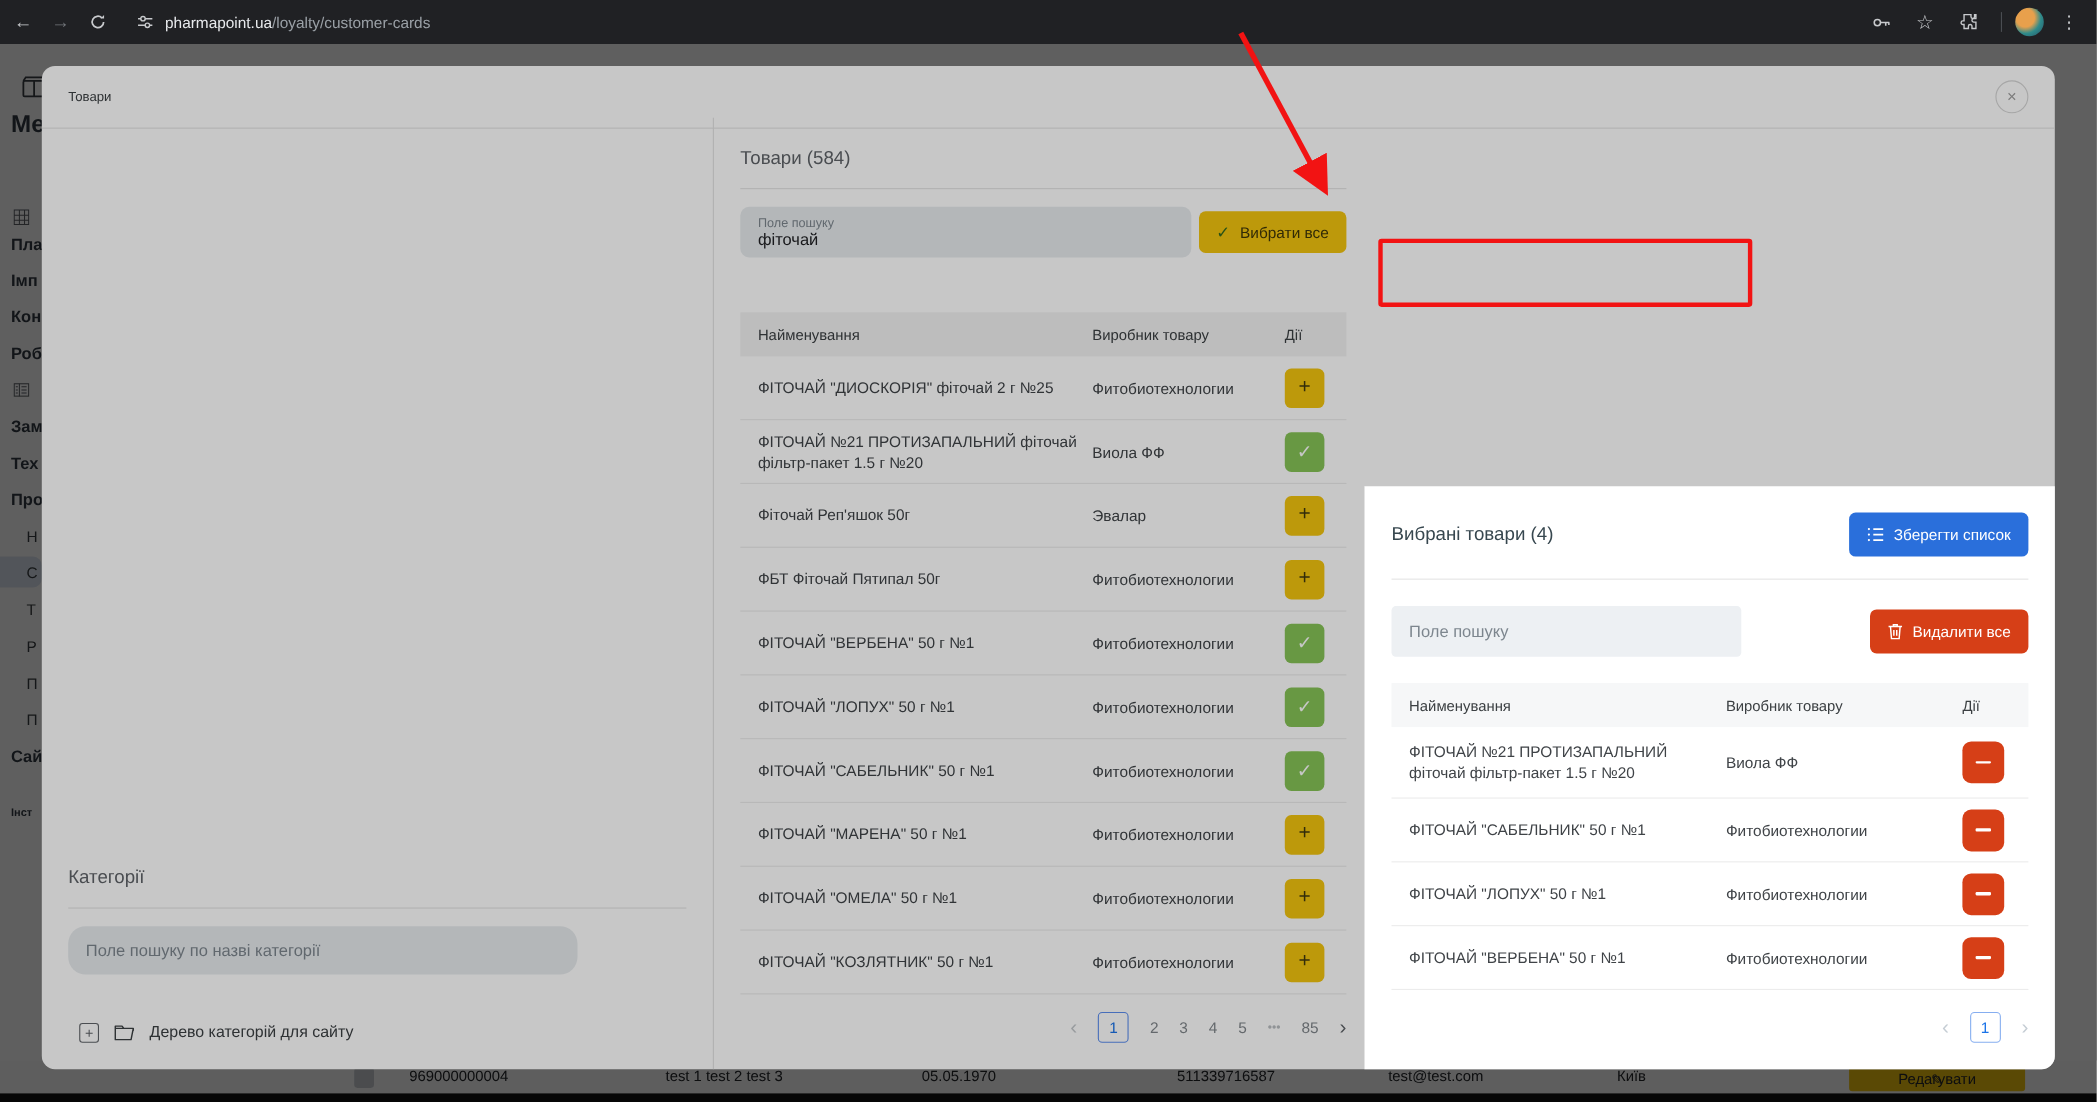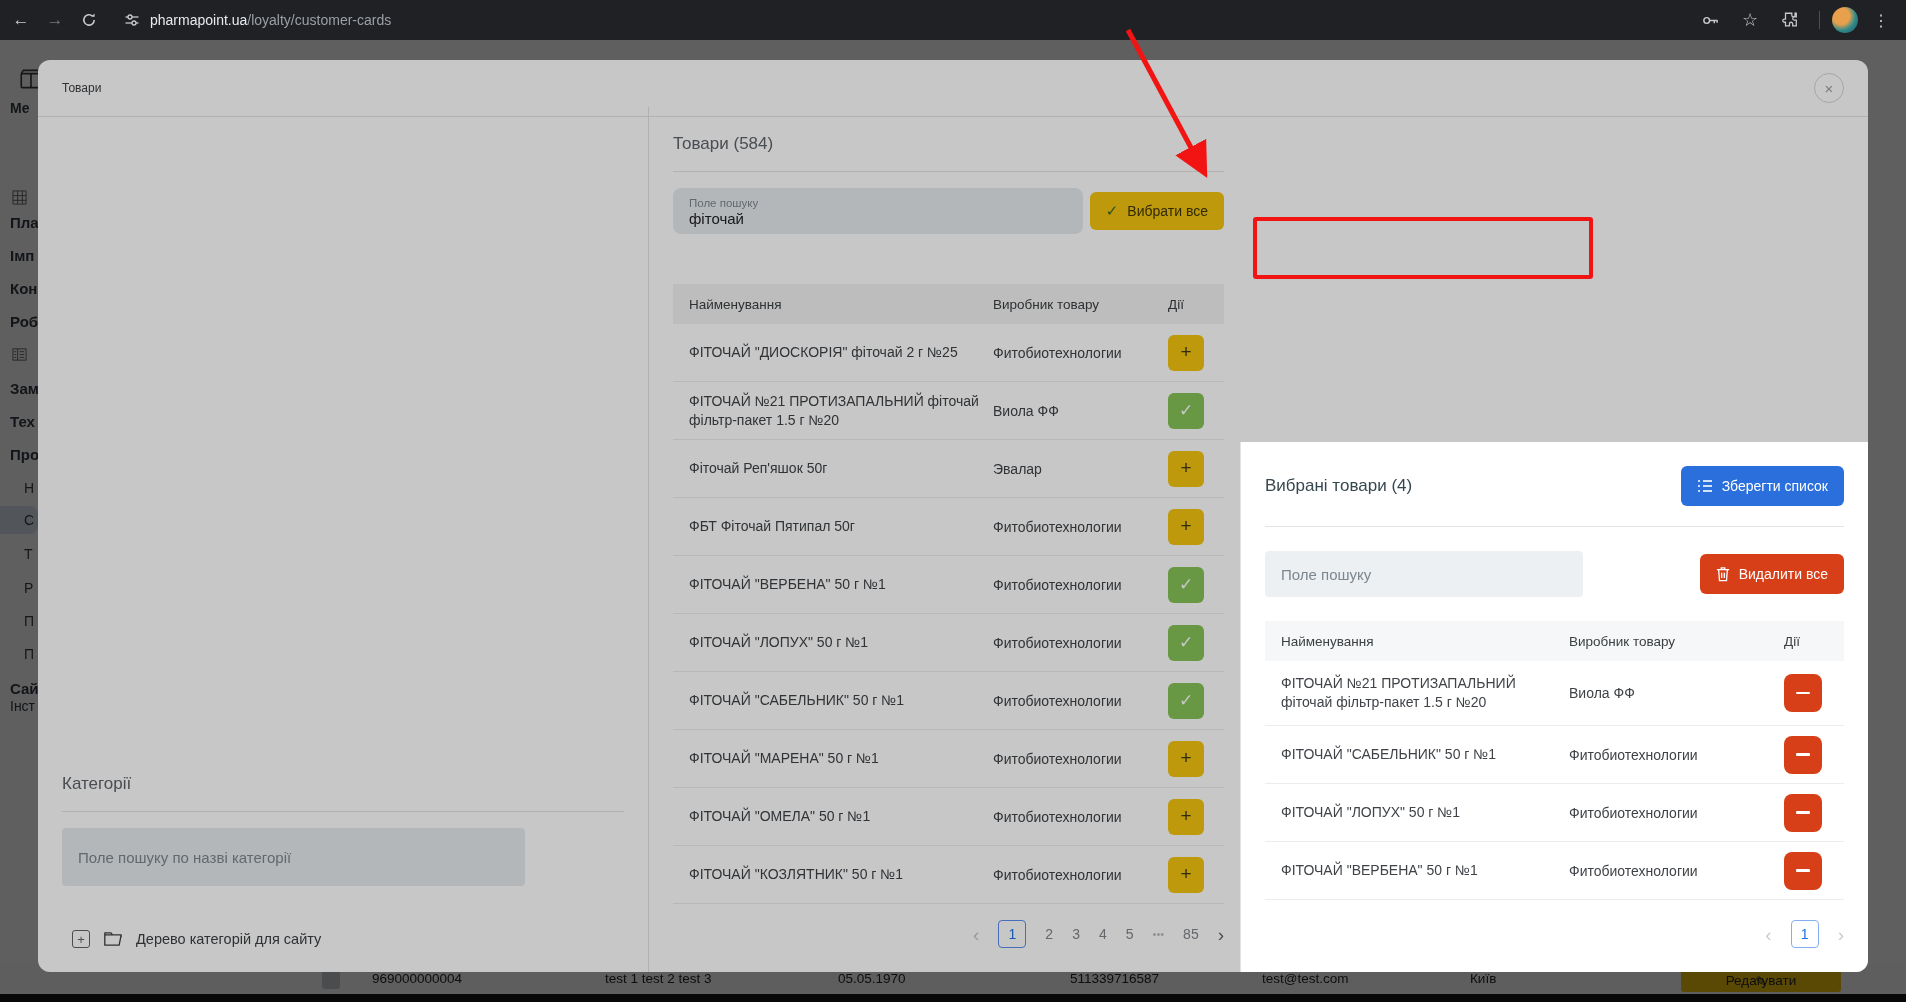--- a/index.html
+++ b/index.html
@@ -16,21 +16,21 @@
   .url-text{font-size:14px;color:#e8eaed;}
   .url-text .path{color:#9aa0a6;}
   .bar-right{margin-left:auto;display:flex;align-items:center;gap:6px;padding-right:8px;}
   .bar-sep{width:1px;height:18px;background:#4a4d52;margin:0 6px;}
   .avatar{width:26px;height:26px;border-radius:50%;
           background:radial-gradient(circle at 35% 35%,#e8a04c 0 35%,#2e8b8b 60%,#274e63 100%);}
 
   
   .page{position:absolute;left:0;top:40px;width:1906px;height:962px;background:#fff;z-index:0;}
   .side-label{position:absolute;left:10px;font-size:15px;font-weight:700;color:#343c44;white-space:nowrap;}
-  .side-label.top{font-size:14px;}
+  .side-label.top{font-size:22px;}
   .side-label.sub{left:24px;font-weight:400;font-size:14px;color:#3c4043;}
   .side-pill{position:absolute;left:0;width:38px;height:28px;background:#dde6f3;border-radius:0 8px 8px 0;}
   .side-ico{position:absolute;left:12px;}
   .tooltip-remnant{position:absolute;left:1058px;top:7px;width:52px;height:16px;background:#fff;border-radius:4px;}
   .bottom-row{position:absolute;left:0;top:924px;width:1906px;height:30px;background:#fdfdfd;}
   .bottom-row span{position:absolute;top:7px;font-size:13.5px;color:#24272b;white-space:nowrap;}
   .mini-box{position:absolute;left:322px;top:5px;width:18px;height:18px;background:#c9ced3;border-radius:3px;}
   .edit-btn{position:absolute;left:1681px;top:2px;width:160px;height:26px;background:var(--c-yellow);
             border-radius:3px;display:flex;align-items:center;justify-content:center;gap:8px;
             font-size:13.5px;color:#25200a;border:none;}
@@ -50,21 +50,21 @@
   .col{box-sizing:border-box;padding:24px;}
   .col-categories{width:610px;}
   .col-products{width:592px;border-left:1px solid #e3e3e3;padding-right:16px;}
   .col-selected{width:628px;border-left:1px solid #e3e3e3;background:#fff;position:relative;z-index:1;
                 box-shadow:0 0 0 3000px rgba(0,0,0,0.22);border-radius:0 0 12px 0;}
   .sec-title{font-size:17px;color:#5f6368;line-height:26px;}
   .sec-title.dark{color:#37474f;}
   .h-divider{height:1px;background:#e4e4e4;margin-top:14px;}
 
   
-  .plain-input{box-sizing:border-box;height:58px;background:#e7ebee;border:none;border-radius:4px;
+  .plain-input{box-sizing:border-box;height:44px;background:#e7ebee;border:none;border-radius:16px;
                padding:0 16px;font-size:15px;color:#202124;font-family:inherit;outline:none;}
   .plain-input::placeholder{color:#7d868e;}
   .float-input{box-sizing:border-box;width:410px;height:46px;background:#e7ebee;border-radius:8px;
                padding:6px 16px 4px;display:flex;flex-direction:column;justify-content:center;gap:1px;}
   .float-input .flabel{font-size:11.5px;color:#7d868e;}
   .float-input input{border:none;background:transparent;outline:none;font-size:15px;color:#202124;
                      font-family:inherit;padding:0;}
 
   
   .btn{display:flex;align-items:center;gap:9px;border:none;border-radius:6px;height:40px;
@@ -150,21 +150,21 @@
     <span class="side-label" style="top:373px">Тех</span>
     <span class="side-label" style="top:406px">Про</span>
     <span class="side-label sub" style="top:440px">Н</span>
     <span class="side-pill" style="top:466px"></span>
     <span class="side-label sub" style="top:472px">С</span>
     <span class="side-label sub" style="top:506px">Т</span>
     <span class="side-label sub" style="top:540px">Р</span>
     <span class="side-label sub" style="top:573px">П</span>
     <span class="side-label sub" style="top:606px">П</span>
     <span class="side-label" style="top:640px">Сай</span>
-    <span class="side-label" style="top:658px;font-weight:400;font-size:14px">Інст</span>
+    <span class="side-label" style="top:694px;font-weight:700;font-size:10px">Інст</span>
 
     <div class="tooltip-remnant"></div>
 
     <div class="bottom-row">
       <span class="mini-box"></span>
       <span style="left:372px">969000000004</span>
       <span style="left:605px">test 1 test 2 test 3</span>
       <span style="left:838px">05.05.1970</span>
       <span style="left:1070px">511339716587</span>
       <span style="left:1262px">test@test.com</span>

